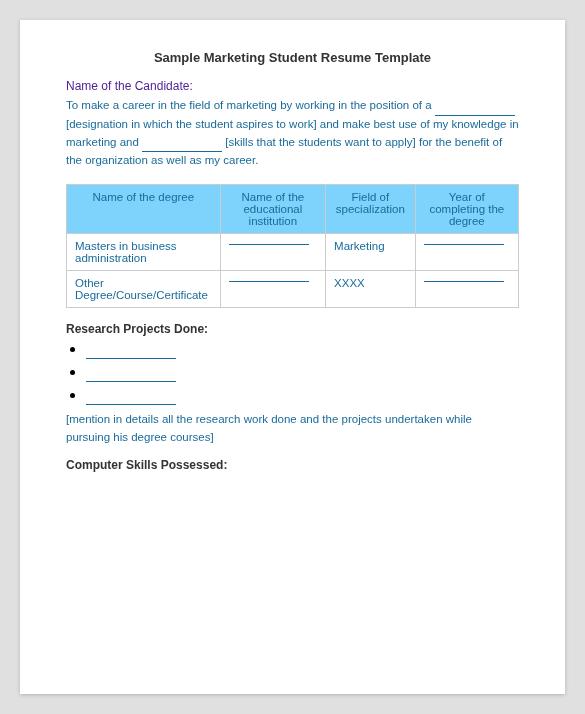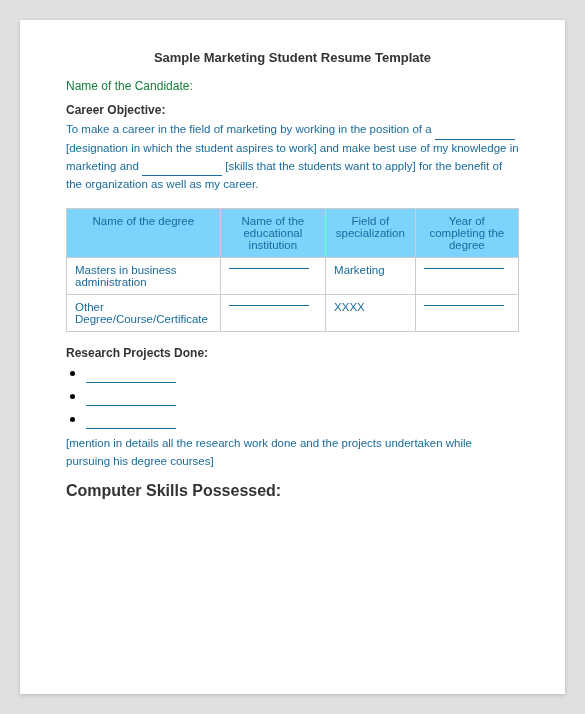--- a/index.html
+++ b/index.html
@@ -27,22 +27,22 @@
       margin-bottom: 14px;
     }
     .section-label {
       font-size: 12px;
       font-weight: bold;
       color: #333;
       margin-bottom: 4px;
     }
     .field-label {
       font-size: 12px;
-      color: #15803d;
-      margin-bottom: 10px;
+      color: #4c1d95;
+      margin-bottom: 4px;
     }
     .objective-text {
       font-size: 11.5px;
       color: #1a6b9a;
       line-height: 1.55;
       margin-bottom: 14px;
     }
     .objective-text .blank {
       border-bottom: 1px solid #1a6b9a;
       display: inline-block;
@@ -97,37 +97,36 @@
       display: inline-block;
       width: 90px;
     }
     .research-note {
       font-size: 11.5px;
       color: #1a6b9a;
       line-height: 1.5;
       margin-bottom: 12px;
     }
     .computer-skills-label {
-      font-size: 16px;
+      font-size: 12px;
       font-weight: bold;
       color: #333;
     }
   </style>
 </head>
 <body>
 
 <div class="page">
 
   <div class="page-title">Sample Marketing Student Resume Template</div>
 
   <div style="margin-bottom:8px;"></div>
 
   <div class="field-label">Name of the Candidate:</div>
 
-  <div class="section-label">Career Objective:</div>
   <div style="margin-bottom:4px;"></div>
 
   <div class="objective-text">
     <span>To make a career in the field of marketing by working in the position of a </span><span class="blank">&nbsp;&nbsp;&nbsp;&nbsp;&nbsp;&nbsp;&nbsp;&nbsp;&nbsp;&nbsp;&nbsp;&nbsp;&nbsp;&nbsp;&nbsp;&nbsp;&nbsp;&nbsp;&nbsp;&nbsp;</span><span> [designation in which the student aspires to work] and make best use of my knowledge in marketing and </span><span class="blank">&nbsp;&nbsp;&nbsp;&nbsp;&nbsp;&nbsp;&nbsp;&nbsp;&nbsp;&nbsp;&nbsp;&nbsp;&nbsp;&nbsp;&nbsp;&nbsp;&nbsp;&nbsp;&nbsp;&nbsp;</span><span> [skills that the students want to apply] for the benefit of the organization as well as my career.</span>
   </div>
 
   <div style="margin-bottom:6px;"></div>
 
   <table class="edu-table">
     <thead>

